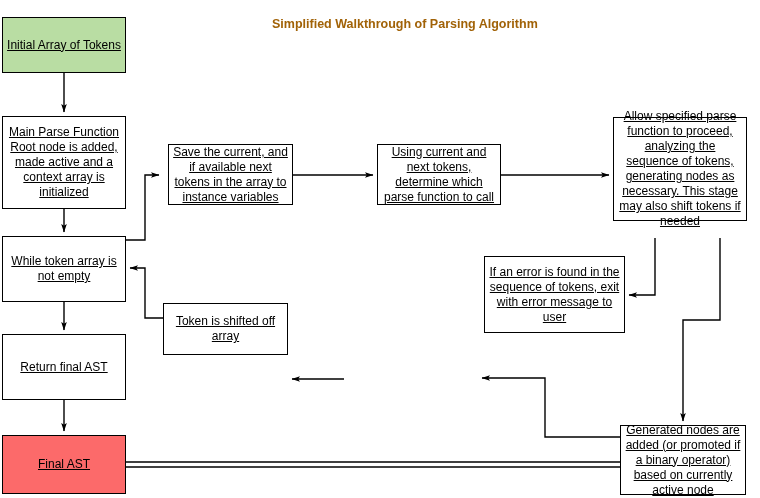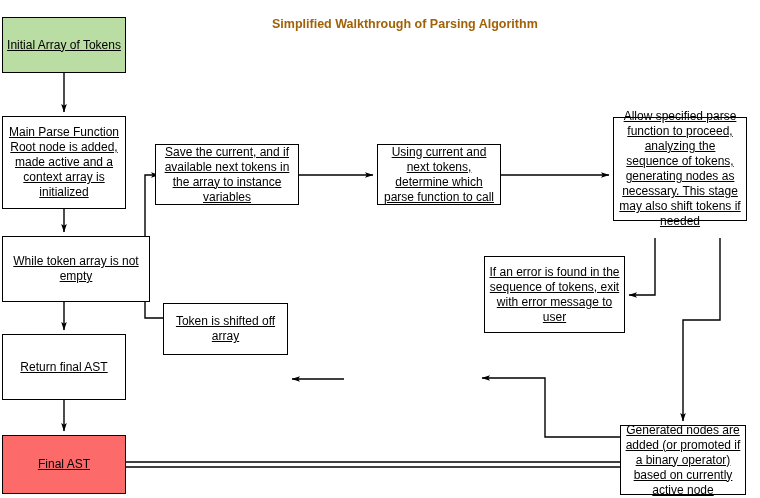--- a/index.html
+++ b/index.html
@@ -102,33 +102,33 @@
   <div class="title" style="left:272px; top:17px;">Simplified Walkthrough of Parsing Algorithm</div>
 
   <div class="node green" style="left:2px; top:17px; width:124px; height:56px;">
     <span>Initial Array of Tokens</span>
   </div>
 
   <div class="node" style="left:2px; top:116px; width:124px; height:93px;">
     <span>Main Parse Function Root node is added, made active and a context array is initialized</span>
   </div>
 
-  <div class="node" style="left:2px; top:236px; width:148px; height:66px;">
+  <div class="node" style="left:2px; top:236px; width:124px; height:66px;">
     <span>While token array is not empty</span>
   </div>
 
   <div class="node" style="left:2px; top:334px; width:124px; height:66px;">
     <span>Return final AST</span>
   </div>
 
   <div class="node red" style="left:2px; top:435px; width:124px; height:59px;">
     <span>Final AST</span>
   </div>
 
-  <div class="node" style="left:155px; top:144px; width:144px; height:61px;">
+  <div class="node" style="left:168px; top:144px; width:125px; height:61px;">
     <span>Save the current, and if available next tokens in the array to instance variables</span>
   </div>
 
   <div class="node" style="left:377px; top:144px; width:124px; height:61px;">
     <span>Using current and next tokens, determine which parse function to call</span>
   </div>
 
   <div class="node" style="left:613px; top:117px; width:134px; height:104px;">
     <span>Allow specified parse function to proceed, analyzing the sequence of tokens, generating nodes as necessary. This stage may also shift tokens if needed</span>
   </div>

